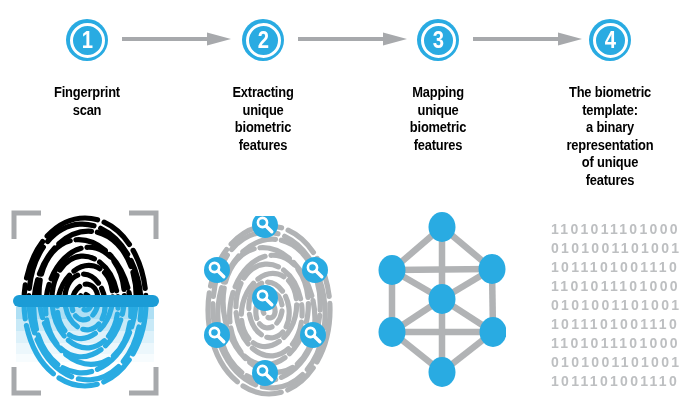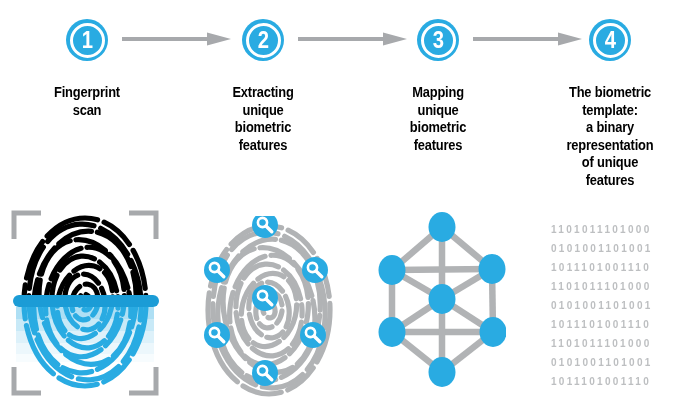--- a/index.html
+++ b/index.html
@@ -22,21 +22,21 @@
 
   
   .step-label{position:absolute;top:84px;width:160px;text-align:center;color:var(--ink);
     font-weight:bold;font-size:14px;line-height:17.6px;letter-spacing:-.2px;
     white-space:pre-line;transform:scaleX(.92);transform-origin:50% 0;}
 
   .illustration{position:absolute;}
 
   
   .binary{position:absolute;left:551px;top:220px;color:var(--gray_binary);
-    font-weight:bold;font-size:10px;line-height:19px;letter-spacing:2.3px;}
+    font-weight:bold;font-size:14px;line-height:19px;letter-spacing:2.3px;}
   .binary div{white-space:nowrap;}
 </style>
 </head>
 <body>
 
 <div class="canvas">
 
   <svg width="0" height="0" style="position:absolute" aria-hidden="true">
     <defs>
       <g id="fp-ridges" fill="none" stroke-linecap="round" stroke-width="5.2">

